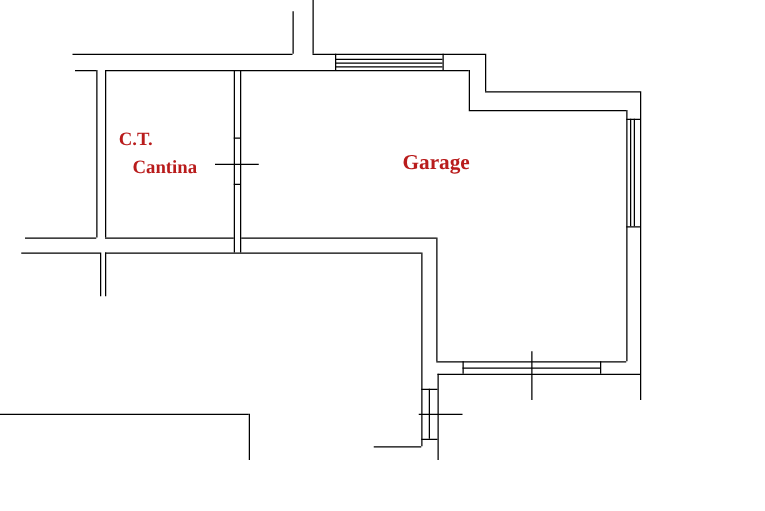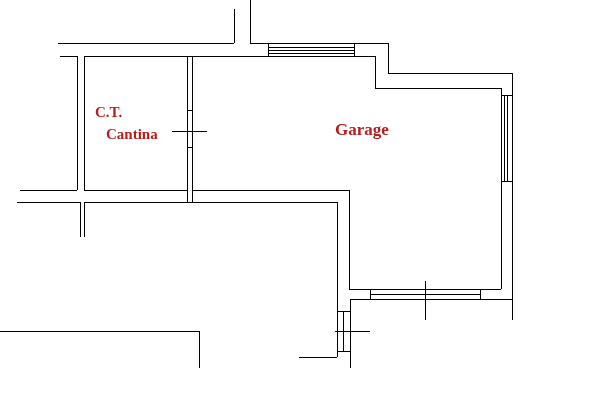--- a/index.html
+++ b/index.html
@@ -13,21 +13,21 @@
     line-height:1.0;
     white-space:pre;
   }
 </style>
 </head>
 <body>
 
 <div id="plan" class="canvas" style="width: 612px; height: 409px; background: rgb(255, 255, 255);">
   <span class="room-label" style="left: 95px; top: 105px; font-size: 15px;">C.T.</span>
   <span class="room-label" style="left: 95px; top: 127px; font-size: 15px; margin-left: 11px;">Cantina</span>
-  <span class="room-label" style="left: 322px; top: 121px; font-size: 17px; margin-left: 13px;">Garage</span>
+  <span class="room-label" style="left: 322px; top: 121px; font-size: 17px;">Garage</span>
 <div class="seg" style="left: 58px; top: 43px; width: 176px; height: 1px; background: rgb(0, 0, 0);"></div>
     <div class="seg" style="left: 250px; top: 43px; width: 138px; height: 1px; background: rgb(0, 0, 0);"></div>
     <div class="seg" style="left: 234px; top: 9px; width: 1px; height: 34px; background: rgb(0, 0, 0);"></div>
     <div class="seg" style="left: 250px; top: 0px; width: 1px; height: 43px; background: rgb(0, 0, 0);"></div>
     <div class="seg" style="left: 60px; top: 56px; width: 17px; height: 1px; background: rgb(0, 0, 0);"></div>
     <div class="seg" style="left: 84px; top: 56px; width: 291px; height: 1px; background: rgb(0, 0, 0);"></div>
     <div class="seg" style="left: 268px; top: 43px; width: 1px; height: 13px; background: rgb(0, 0, 0);"></div>
     <div class="seg" style="left: 354px; top: 43px; width: 1px; height: 13px; background: rgb(0, 0, 0);"></div>
     <div class="seg" style="left: 268px; top: 47px; width: 86px; height: 1px; background: rgb(0, 0, 0);"></div>
     <div class="seg" style="left: 268px; top: 50px; width: 86px; height: 1px; background: rgb(0, 0, 0);"></div>

